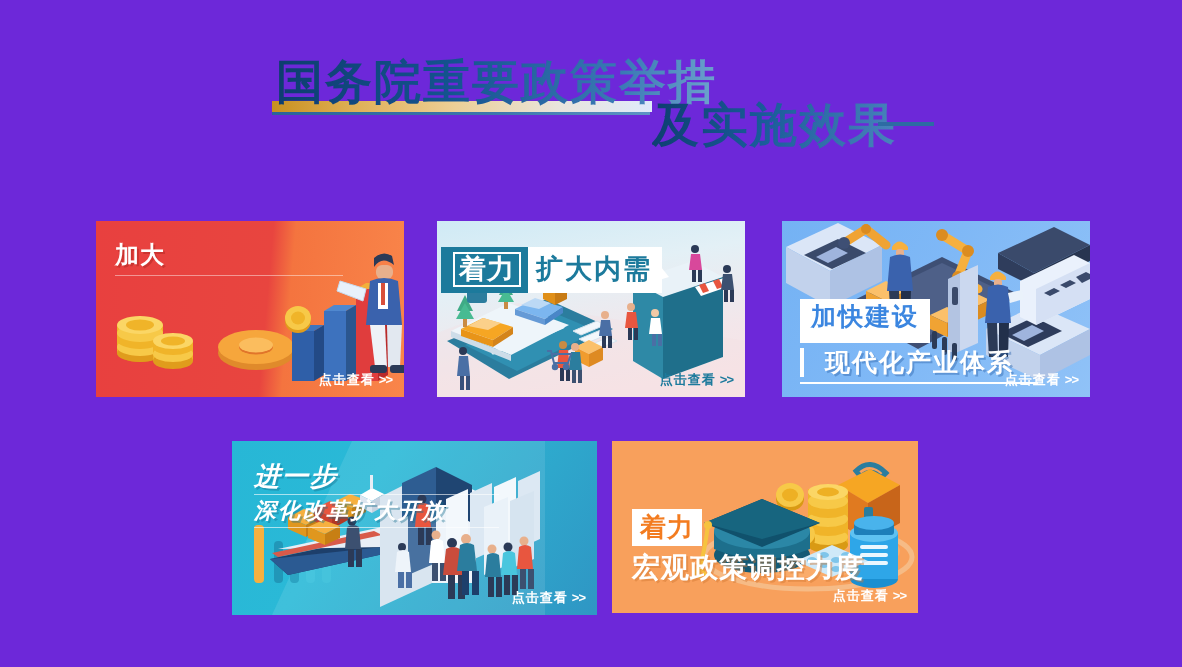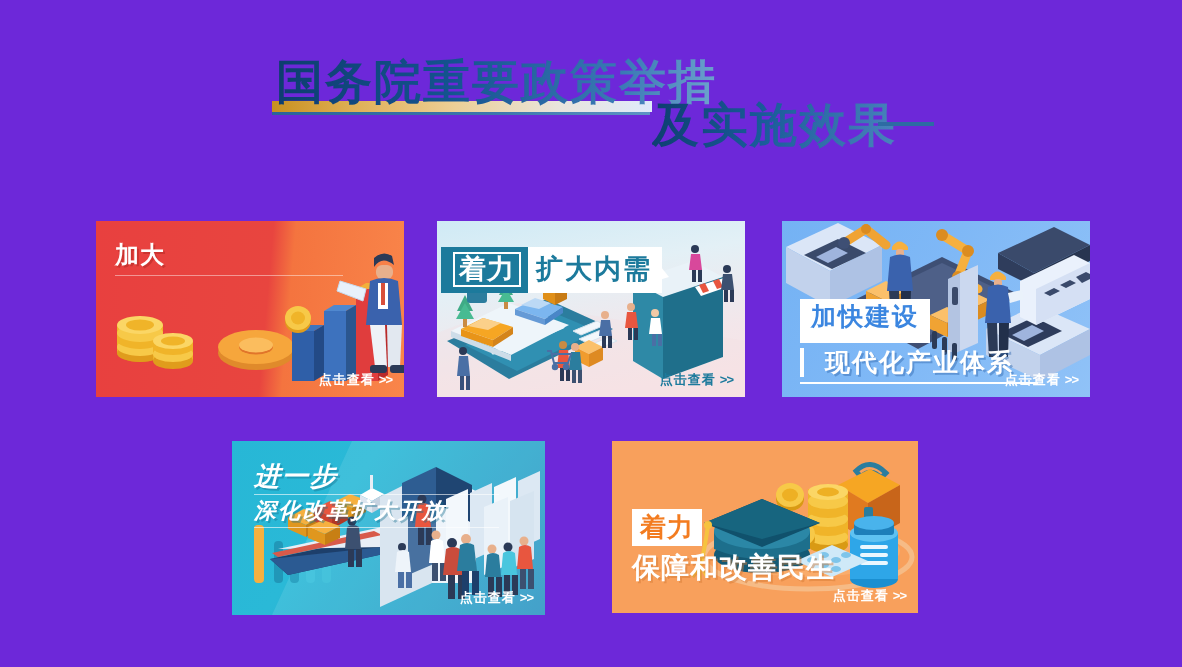--- a/index.html
+++ b/index.html
@@ -95,21 +95,21 @@
   #card3 .headline { left: 18px; top: 78px; }
   #card3 .row1 { background: #ffffff; display: inline-block; padding: 3px 11px 12px 11px; }
   #card3 .row1 .hl { color: #3b86e0; font-size: 25px; letter-spacing: 2px; }
   #card3 .row2 { margin-top: 5px; border-left: 4px solid #ffffff; padding-left: 21px; }
   #card3 .row2 .hl { color: #ffffff; font-size: 25px; letter-spacing: 2px;
                      text-shadow: 2px 2px 0 rgba(49,104,176,.45); }
   #card3 .hl-rule { margin-top: 5px; width: 238px; height: 2px; background: #ffffff; }
   #card3 .cta { color: #ffffff; }
 
   
-  #card4 { left: 232px; top: 433px; width: 313px; height: 174px;
+  #card4 { left: 232px; top: 433px; width: 365px; height: 174px;
            background: linear-gradient(125deg, #27b7d6 0%, #2ab9d7 35%, #2ea7cc 70%, #2f96c4 100%); }
   #card4 .headline { left: 22px; top: 20px; }
   #card4 .hl { color: #ffffff; letter-spacing: 2px;
                text-shadow: 2px 2px 0 rgba(20,110,140,.40); }
   #card4 .hl1 { font-size: 26px; font-style: italic; }
   #card4 .hl2 { font-size: 22px; font-style: italic; margin-top: 3px; }
   #card4 .hl-rule { margin-top: 3px; width: 245px; height: 1px; background: rgba(255,255,255,.6); }
   #card4 .cta { color: #ffffff; }
 
   
@@ -680,21 +680,21 @@
             <ellipse cx="40" cy="22" rx="5" ry="3"></ellipse>
           </g>
         </g>
       </svg>
     </div>
     <div class="headline">
       <div class="row1">
         <div class="hl">着力</div>
       </div>
       <div class="row2">
-        <div class="hl">保障和改善民生</div>
+        <div class="hl">宏观政策调控力度</div>
       </div>
     </div>
     <div class="cta">
       <span>点击查看</span><span class="arrows">&gt;&gt;</span>
     </div>
   </div>
 
 </div>
 
 </body></html>

